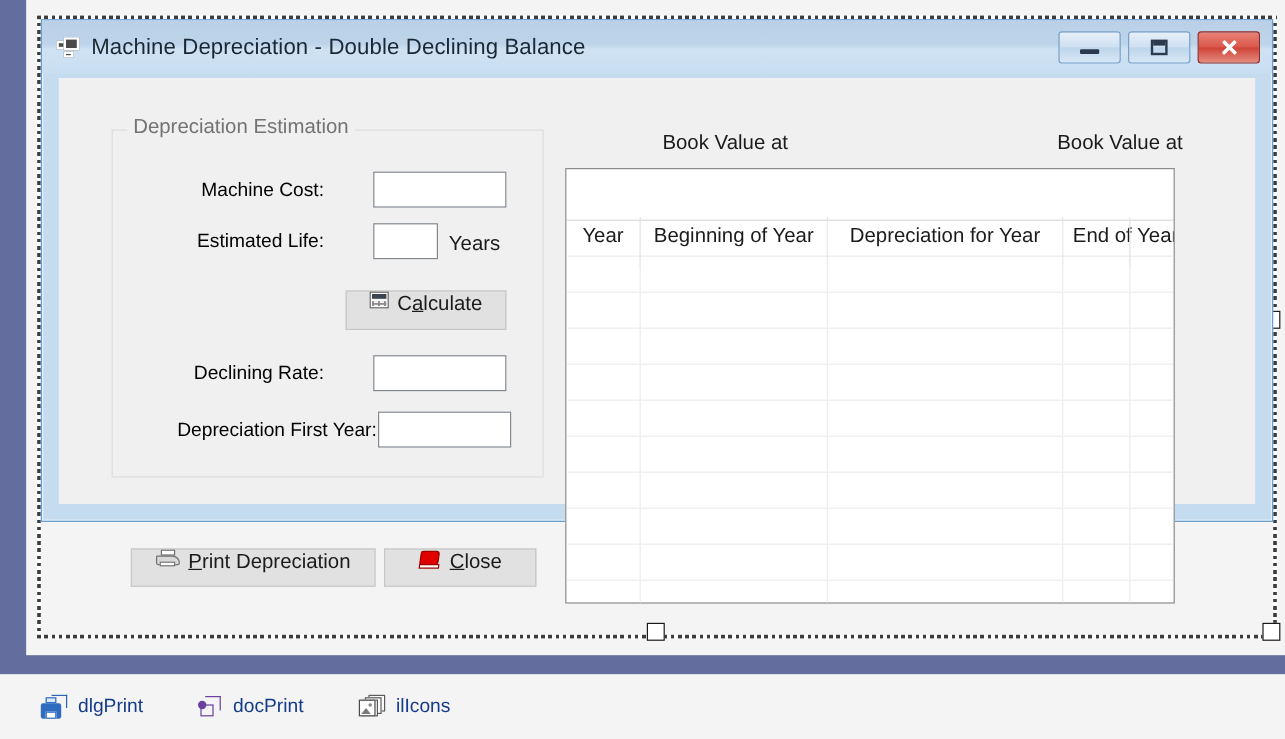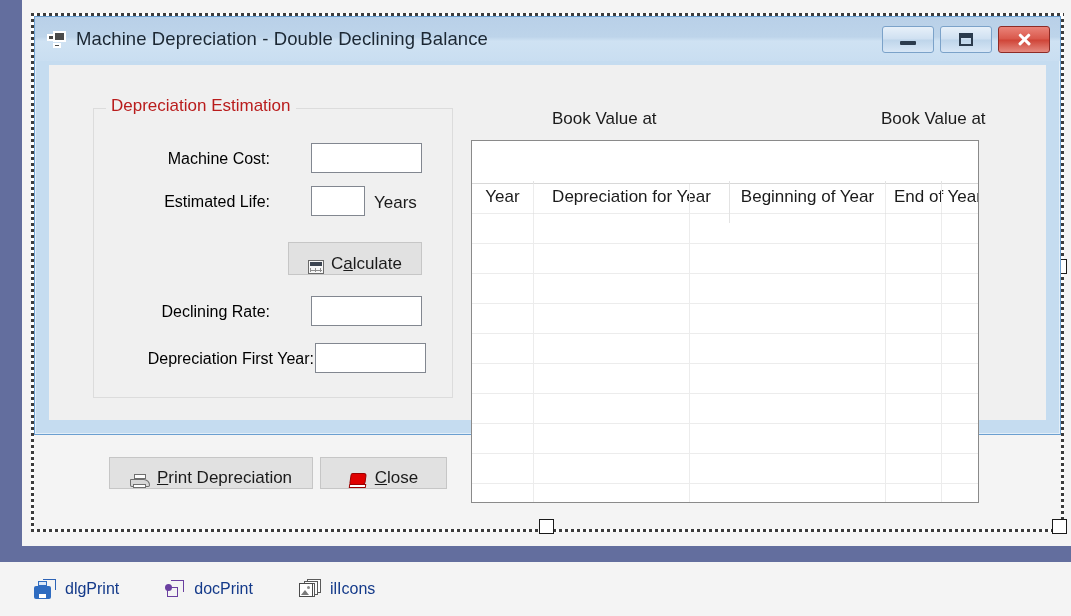--- a/index.html
+++ b/index.html
@@ -168,39 +168,39 @@
     background:#f0f0f0;
   }
 
   
   .groupbox{
     position:absolute; left:42px; top:43px; width:360px; height:290px;
     border:1px solid #dcdcdc;
   }
   .groupbox > legend{
     position:absolute; left:12px; top:-13px; background:#f0f0f0;
-    padding:0 5px; font-size:17px; color:#b91c1c;
+    padding:0 5px; font-size:17px; color:#737373;
   }
   .field-label{
     position:absolute; font-size:16px; color:#000000; white-space:nowrap;
     text-align:right;
   }
   .textbox{
     position:absolute; background:#ffffff; border:1px solid #828790;
   }
   .unit{
     position:absolute; font-size:17px; color:#1b1b1b;
   }
 
   
   .btn{
     position:absolute;
     background:#e1e1e1;
     border:1px solid #c6c6c6;
-    display:flex; align-items:flex-end; justify-content:center;
+    display:flex; align-items:flex-start; justify-content:center;
     font-size:17px; color:#1b1b1b;
     gap:7px;
   }
   .btn .lbl{ white-space:nowrap; }
   u{ text-decoration:underline; }
 
   .ico-calc{
     position:relative; width:16px; height:14px;
     border:1.4px solid #6a6a6a; background:#f7f7f7; flex:none;
   }
@@ -345,22 +345,22 @@
       </span>
       <span class="lbl"><u>P</u><span>rint Depreciation</span></span>
     </span>
 
     <span class="above-label" style="left:503px; top:44px;">Book Value at</span>
     <span class="above-label" style="left:832px; top:44px;">Book Value at</span>
 
     <div class="grid">
       <div class="grid-head">
         <div class="hc" style="width:62px;">Year</div>
+        <div class="hc" style="width:156px;">Beginning of Year</div>
         <div class="hc" style="width:196px;">Depreciation for Year</div>
-        <div class="hc" style="width:156px;">Beginning of Year</div>
         <div class="hc" style="width:56px; padding-left:8px; justify-content:flex-start;">End of Year</div>
         <div class="hc" style="flex:1;"></div>
       </div>
       <div id="grid-body">
           <div class="grid-row">
             <div class="gc" style="width: 62px;"></div>
             <div class="gc" style="width: 156px;"></div>
             <div class="gc" style="width: 196px;"></div>
             <div class="gc" style="width: 56px;"></div>
             <div class="gc" style="flex: 1 1 0%;"></div>

